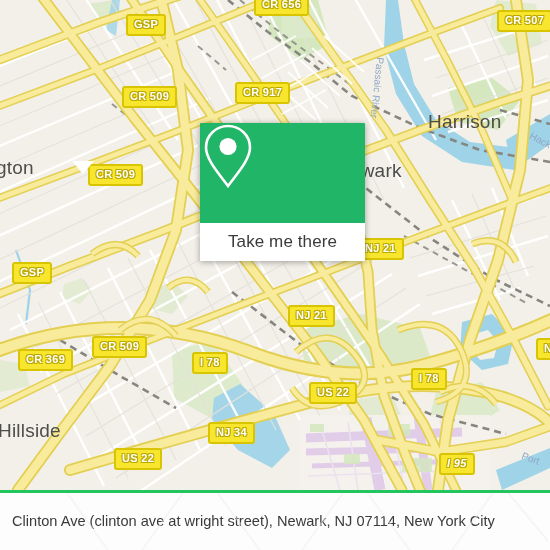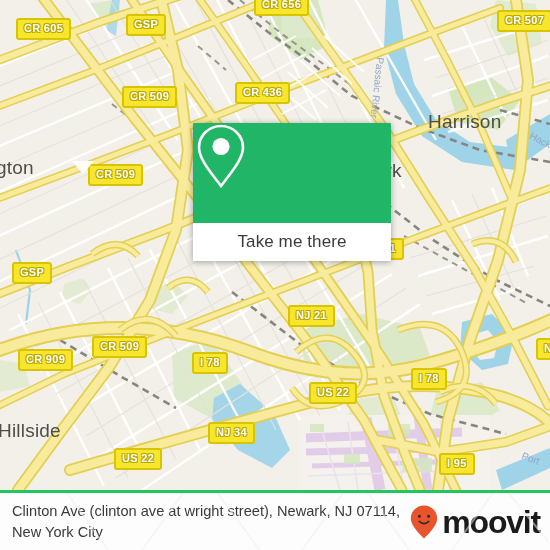--- a/index.html
+++ b/index.html
@@ -48,21 +48,21 @@
   
   #attrib{
     position:absolute;left:10px;bottom:8px;
     font-size:12.5px;color:#3c3c3c;
     text-shadow:0 0 2px #fff,0 0 3px #fff,0 0 4px #fff,1px 1px 2px #fff;
     white-space:nowrap;
   }
 
   
   #callout{
-    position:absolute;left:193px;top:123px;width:198px;
+    position:absolute;left:200px;top:123px;width:165px;
     filter:drop-shadow(0 1px 3px rgba(0,0,0,.35));
   }
   #callout-top{
     height:100px;background:#21b568;
     display:flex;align-items:center;justify-content:center;
     border-radius:1px 1px 0 0;
   }
   #callout-bottom{
     height:38px;background:#ffffff;
     display:flex;align-items:center;justify-content:center;
@@ -333,38 +333,37 @@
 
     <div class="mlabel place big" style="left:428px;top:78px;margin-top:33px;">Harrison</div>
     <div class="mlabel place big" style="left:336px;top:160px;">Newark</div>
     <div class="mlabel place big" style="left:-4px;top:157px;">gton</div>
     <div class="mlabel place big" style="left:-2px;top:420px;">Hillside</div>
 
     <div class="mlabel river" style="left:386px;top:58px;transform:rotate(96deg);transform-origin:left top;">Passaic River</div>
     <div class="mlabel river" style="left:533px;top:130px;transform:rotate(28deg);transform-origin:left top;">Hack</div>
     <div class="mlabel river" style="left:524px;top:450px;transform:rotate(20deg);transform-origin:left top;">Port</div>
 
-    <div class="shield" style="left:16px;top:18px;">CR 605</div>
     <div class="shield" style="left:126px;top:14px;">GSP</div>
     <div class="shield" style="left:254px;top:-6px;">CR 656</div>
     <div class="shield" style="left:497px;top:10px;">CR 507</div>
     <div class="shield" style="left:122px;top:86px;">CR 509</div>
-    <div class="shield" style="left:235px;top:82px;">CR 436</div>
+    <div class="shield" style="left:235px;top:82px;">CR 917</div>
     <div class="shield" style="left:88px;top:164px;">CR 509</div>
     <div class="shield" style="left:12px;top:262px;">GSP</div>
     <div class="shield" style="left:92px;top:336px;">CR 509</div>
     <div class="shield" style="left:288px;top:305px;">NJ 21</div>
     <div class="shield" style="left:357px;top:238px;">NJ 21</div>
-    <div class="shield" style="left:18px;top:349px;">CR 909</div>
+    <div class="shield" style="left:18px;top:349px;">CR 369</div>
     <div class="shield" style="left:192px;top:352px;">I 78</div>
     <div class="shield" style="left:411px;top:368px;">I 78</div>
     <div class="shield" style="left:309px;top:382px;">US 22</div>
     <div class="shield" style="left:208px;top:422px;">NJ 34</div>
     <div class="shield" style="left:114px;top:448px;">US 22</div>
-    <div class="shield" style="left:439px;top:453px;">I 95</div>
+    <div class="shield" style="left:439px;top:453px;font-style:italic;">I 95</div>
     <div class="shield" style="left:536px;top:338px;">NJ</div>
 
 
     <div id="callout">
       <div id="callout-top">
         <svg width="56" height="66" viewBox="0 0 56 66">
           <path d="M28 3 C15.8 3 6 12.6 6 24.5 C6 37 20 52 28 63 C36 52 50 37 50 24.5 C50 12.6 40.2 3 28 3 Z" fill="none" stroke="#ffffff" stroke-width="2.6"></path>
           <circle cx="28" cy="23.5" r="8.6" fill="#ffffff"></circle>
         </svg>
       </div>
@@ -381,24 +380,15 @@
         <path d="M60 -10 L110 60"></path>
           <path d="M140 60 L190 -10"></path>
         <path d="M210 -10 L262 60"></path>
           <path d="M300 60 L350 -10"></path>
         <path d="M360 -10 L412 60"></path>
           <path d="M450 60 L500 -10"></path>
         <path d="M500 -10 L548 48"></path>
       </g>
     </svg>
     <div id="footer-addr">Clinton Ave (clinton ave at wright street), Newark, NJ 07114, New York City</div>
-    <div id="brand">
-      <svg width="30" height="36" viewBox="0 0 30 36">
-        <path d="M15 1.5 C7.6 1.5 1.8 7.2 1.8 14.3 C1.8 22.4 11.2 30.4 15 34.5 C18.8 30.4 28.2 22.4 28.2 14.3 C28.2 7.2 22.4 1.5 15 1.5 Z" fill="#e8552d"></path>
-        <circle cx="10.4" cy="12.2" r="1.5" fill="#2b2b2b"></circle>
-        <circle cx="19.6" cy="12.2" r="1.5" fill="#2b2b2b"></circle>
-        <path d="M10.2 17.4 q4.8 4.4 9.6 0" stroke="#2b2b2b" stroke-width="1.5" fill="none" stroke-linecap="round"></path>
-      </svg>
-      <span id="brand-word">moovit</span>
-    </div>
   </div>
 
 </div>
 
 </body></html>

